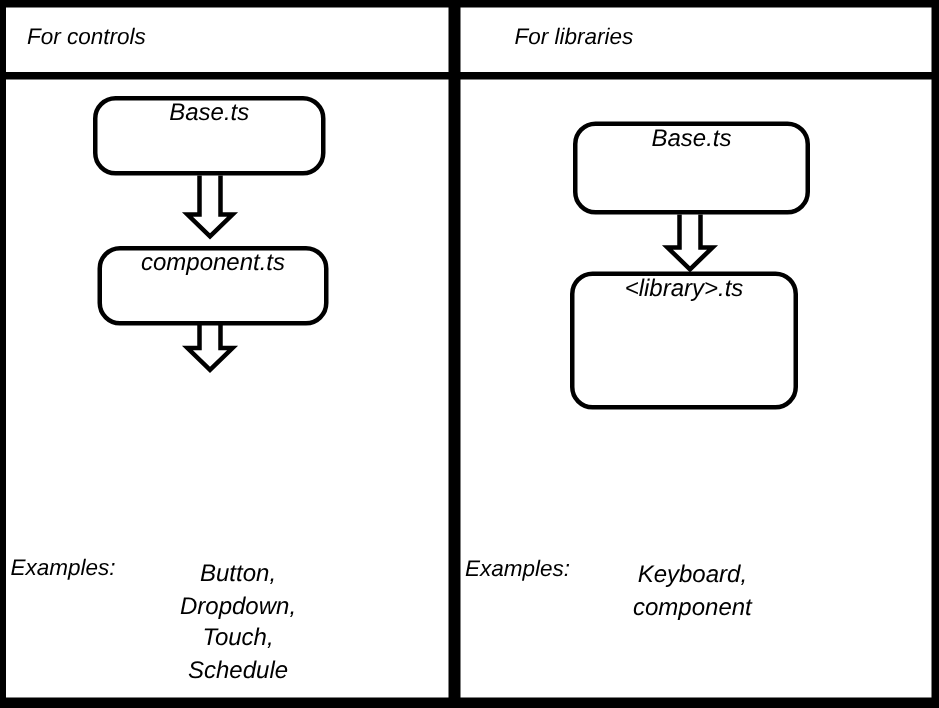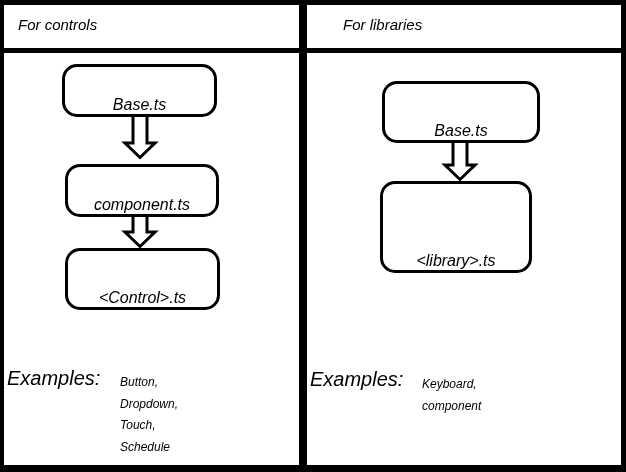--- a/index.html
+++ b/index.html
@@ -16,27 +16,27 @@
     pointer-events:none; z-index:20;
   }
   .vdivider { position:absolute; left:299px; top:0; width:8px; height:472px; background:var(--ink); z-index:5; }
   .hsep     { position:absolute; left:0; top:48px; width:626px; height:5px; background:var(--ink); z-index:5; }
   .panel-title { position:absolute; font-size:15px; line-height:20px; white-space:nowrap; }
   .title-left  { left:18px;  top:15px; }
   .title-right { left:343px; top:15px; }
   .node {
     position:absolute; box-sizing:border-box;
     border:3px solid var(--ink); border-radius:15px; background:var(--paper);
-    display:flex; align-items:flex-end; justify-content:center;
+    display:flex; align-items:flex-start; justify-content:center;
     font-size:16px; white-space:nowrap; z-index:2;
   }
   .arrow { position:absolute; overflow:visible; z-index:1; }
   .arrow path { fill:var(--paper); stroke:var(--ink); stroke-width:3; stroke-linejoin:miter; }
-  .examples-label { position:absolute; font-size:20px; line-height:19px; white-space:nowrap; }
-  .examples-list  { position:absolute; font-size:12px; white-space:nowrap; }
+  .examples-label { position:absolute; font-size:15px; line-height:19px; white-space:nowrap; }
+  .examples-list  { position:absolute; font-size:16px; white-space:nowrap;text-align:center; }
   .examples-list .line { display:block; }
   .list-left  { left:120px; top:372px; line-height:21.5px; }
   .list-right { left:422px; top:373px; line-height:22px; }
   .label-left  { left:7px;   top:369px; }
   .label-right { left:310px; top:370px; }
 </style>
 </head>
 <body>
 
 <div class="frame">
@@ -56,23 +56,20 @@
   </svg>
 
   <div class="node" style="left:65px; top:164px; width:154px; height:53px;">
     <span>component.ts</span>
   </div>
 
   <svg class="arrow" style="left:123px; top:212px;" width="34" height="36" aria-hidden="true">
     <path d="M10 0 V20 H2 L17 34.5 L32 20 H24 V0"></path>
   </svg>
 
-  <div class="node" style="left:65px; top:248px; width:155px; height:62px;">
-    <span>&lt;Control&gt;.ts</span>
-  </div>
 
   <div class="node" style="left:382px; top:81px; width:158px; height:62px;">
     <span>Base.ts</span>
   </div>
 
   <svg class="arrow" style="left:443px; top:143px;" width="34" height="38" aria-hidden="true">
     <path d="M10 0 V22 H2 L17 36.5 L32 22 H24 V0"></path>
   </svg>
 
   <div class="node" style="left:380px; top:181px; width:152px; height:92px;">

